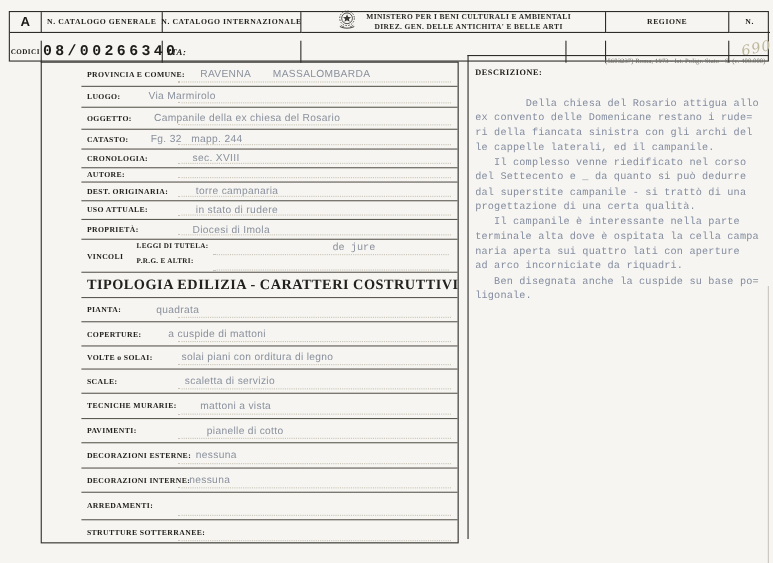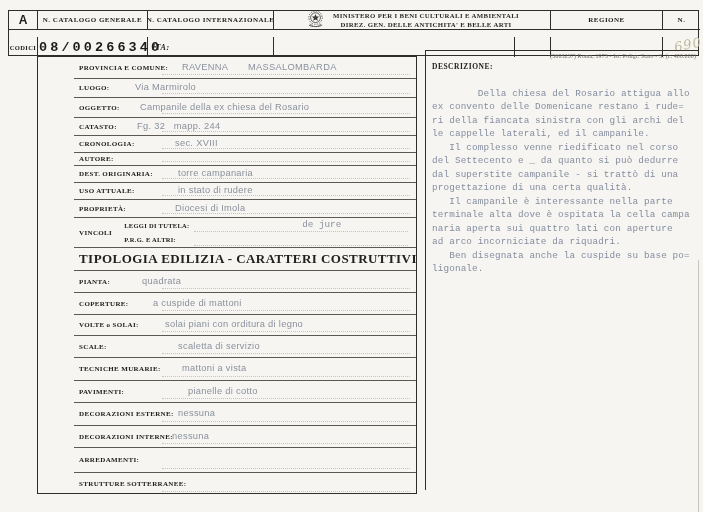--- a/index.html
+++ b/index.html
@@ -58,25 +58,25 @@
     font-family:Liberation Sans, sans-serif;font-size:9.3px;letter-spacing:.3px;
     color:#8a919d;white-space:pre;
   }
   .r0{height:22px}.r1{height:19px}.r2{height:20px}.r3{height:18px}.r4{height:17px}
   .r5{height:13px}.r6{height:17px}.r7{height:17px}.r8{height:18px}
   .rv{height:30px}.rs{height:23px}
   .r9{height:22px}.r10{height:22px}.r11{height:21px}.r12{height:22px}.r13{height:23px}
   .r14{height:22px}.r15{height:23px}.r16{height:22px}.r17{height:25px}.r18{height:22px}
   .r0 .val{left:108px}.r1 .val{left:61px}.r2 .val{left:66px}.r3 .val{left:63px}
   .r4 .val{left:101px}.r6 .val{left:104px}.r7 .val{left:104px}.r8 .val{left:101px}
-  .r9 .val{left:68px}.r10 .val{left:79px}.r11 .val{left:91px}.r12 .val{left:104px}
+  .r9 .val{left:68px}.r10 .val{left:79px}.r11 .val{left:91px}.r12 .val{left:94px}
   .r13 .val{left:108px}.r14 .val{left:114px}.r15 .val{left:104px}.r16 .val{left:98px}
   
   .vin-sub{margin-left:12px;flex:1;display:flex;flex-direction:column;gap:2px;}
-  .vin-line{position:relative;height:12px;display:flex;align-items:center;}
+  .vin-line{position:relative;height:12px;display:flex;}
   .vin-line::after{content:"";position:absolute;left:70px;right:8px;bottom:0;
         border-bottom:1px dotted #c9c4b5;}
   .sublbl{font-weight:bold;font-size:6.5px;letter-spacing:.3px;color:#23211e;white-space:nowrap;}
   .vinval{position:absolute;left:178px;top:-1px;
         font-family:"Liberation Mono", monospace;font-size:9.3px;color:#8a919d;}
   .section .lbl{font-size:13px;letter-spacing:.45px;}
   
   .desc{
     position:absolute;left:425px;top:50px;width:274px;height:440px;
     border-left:1.5px solid #2e2d2a;border-top:1.4px solid #2e2d2a;

